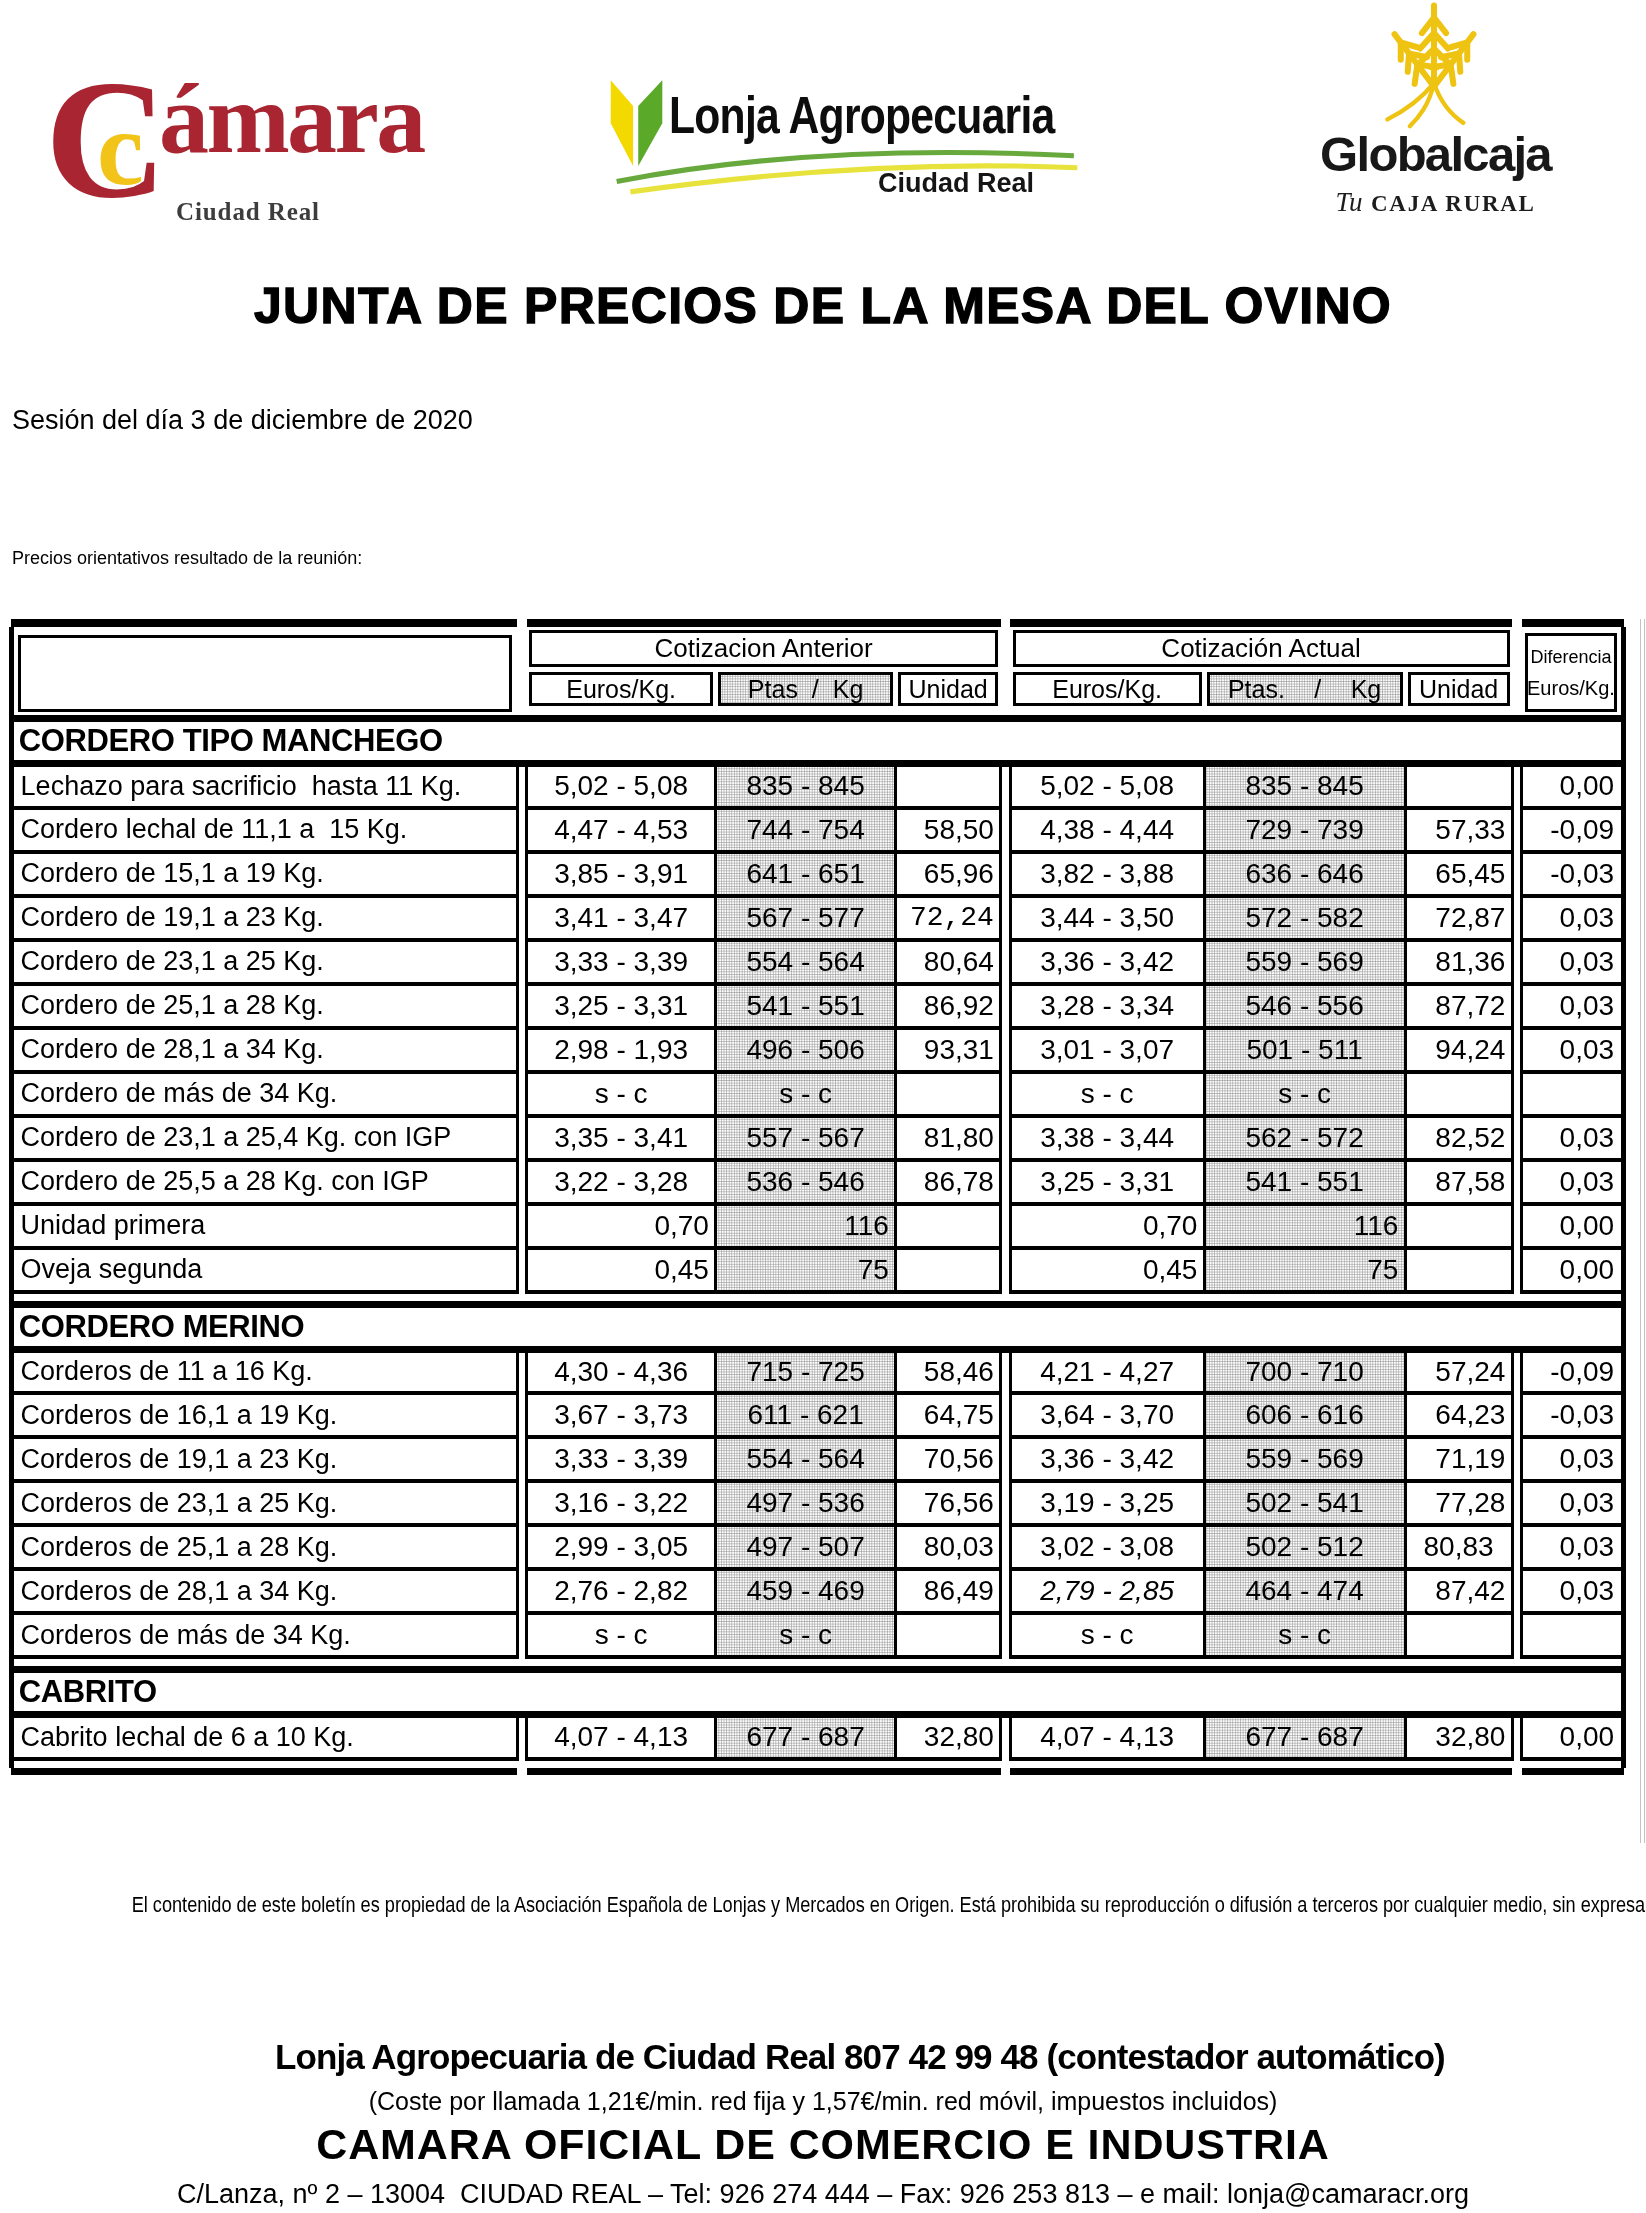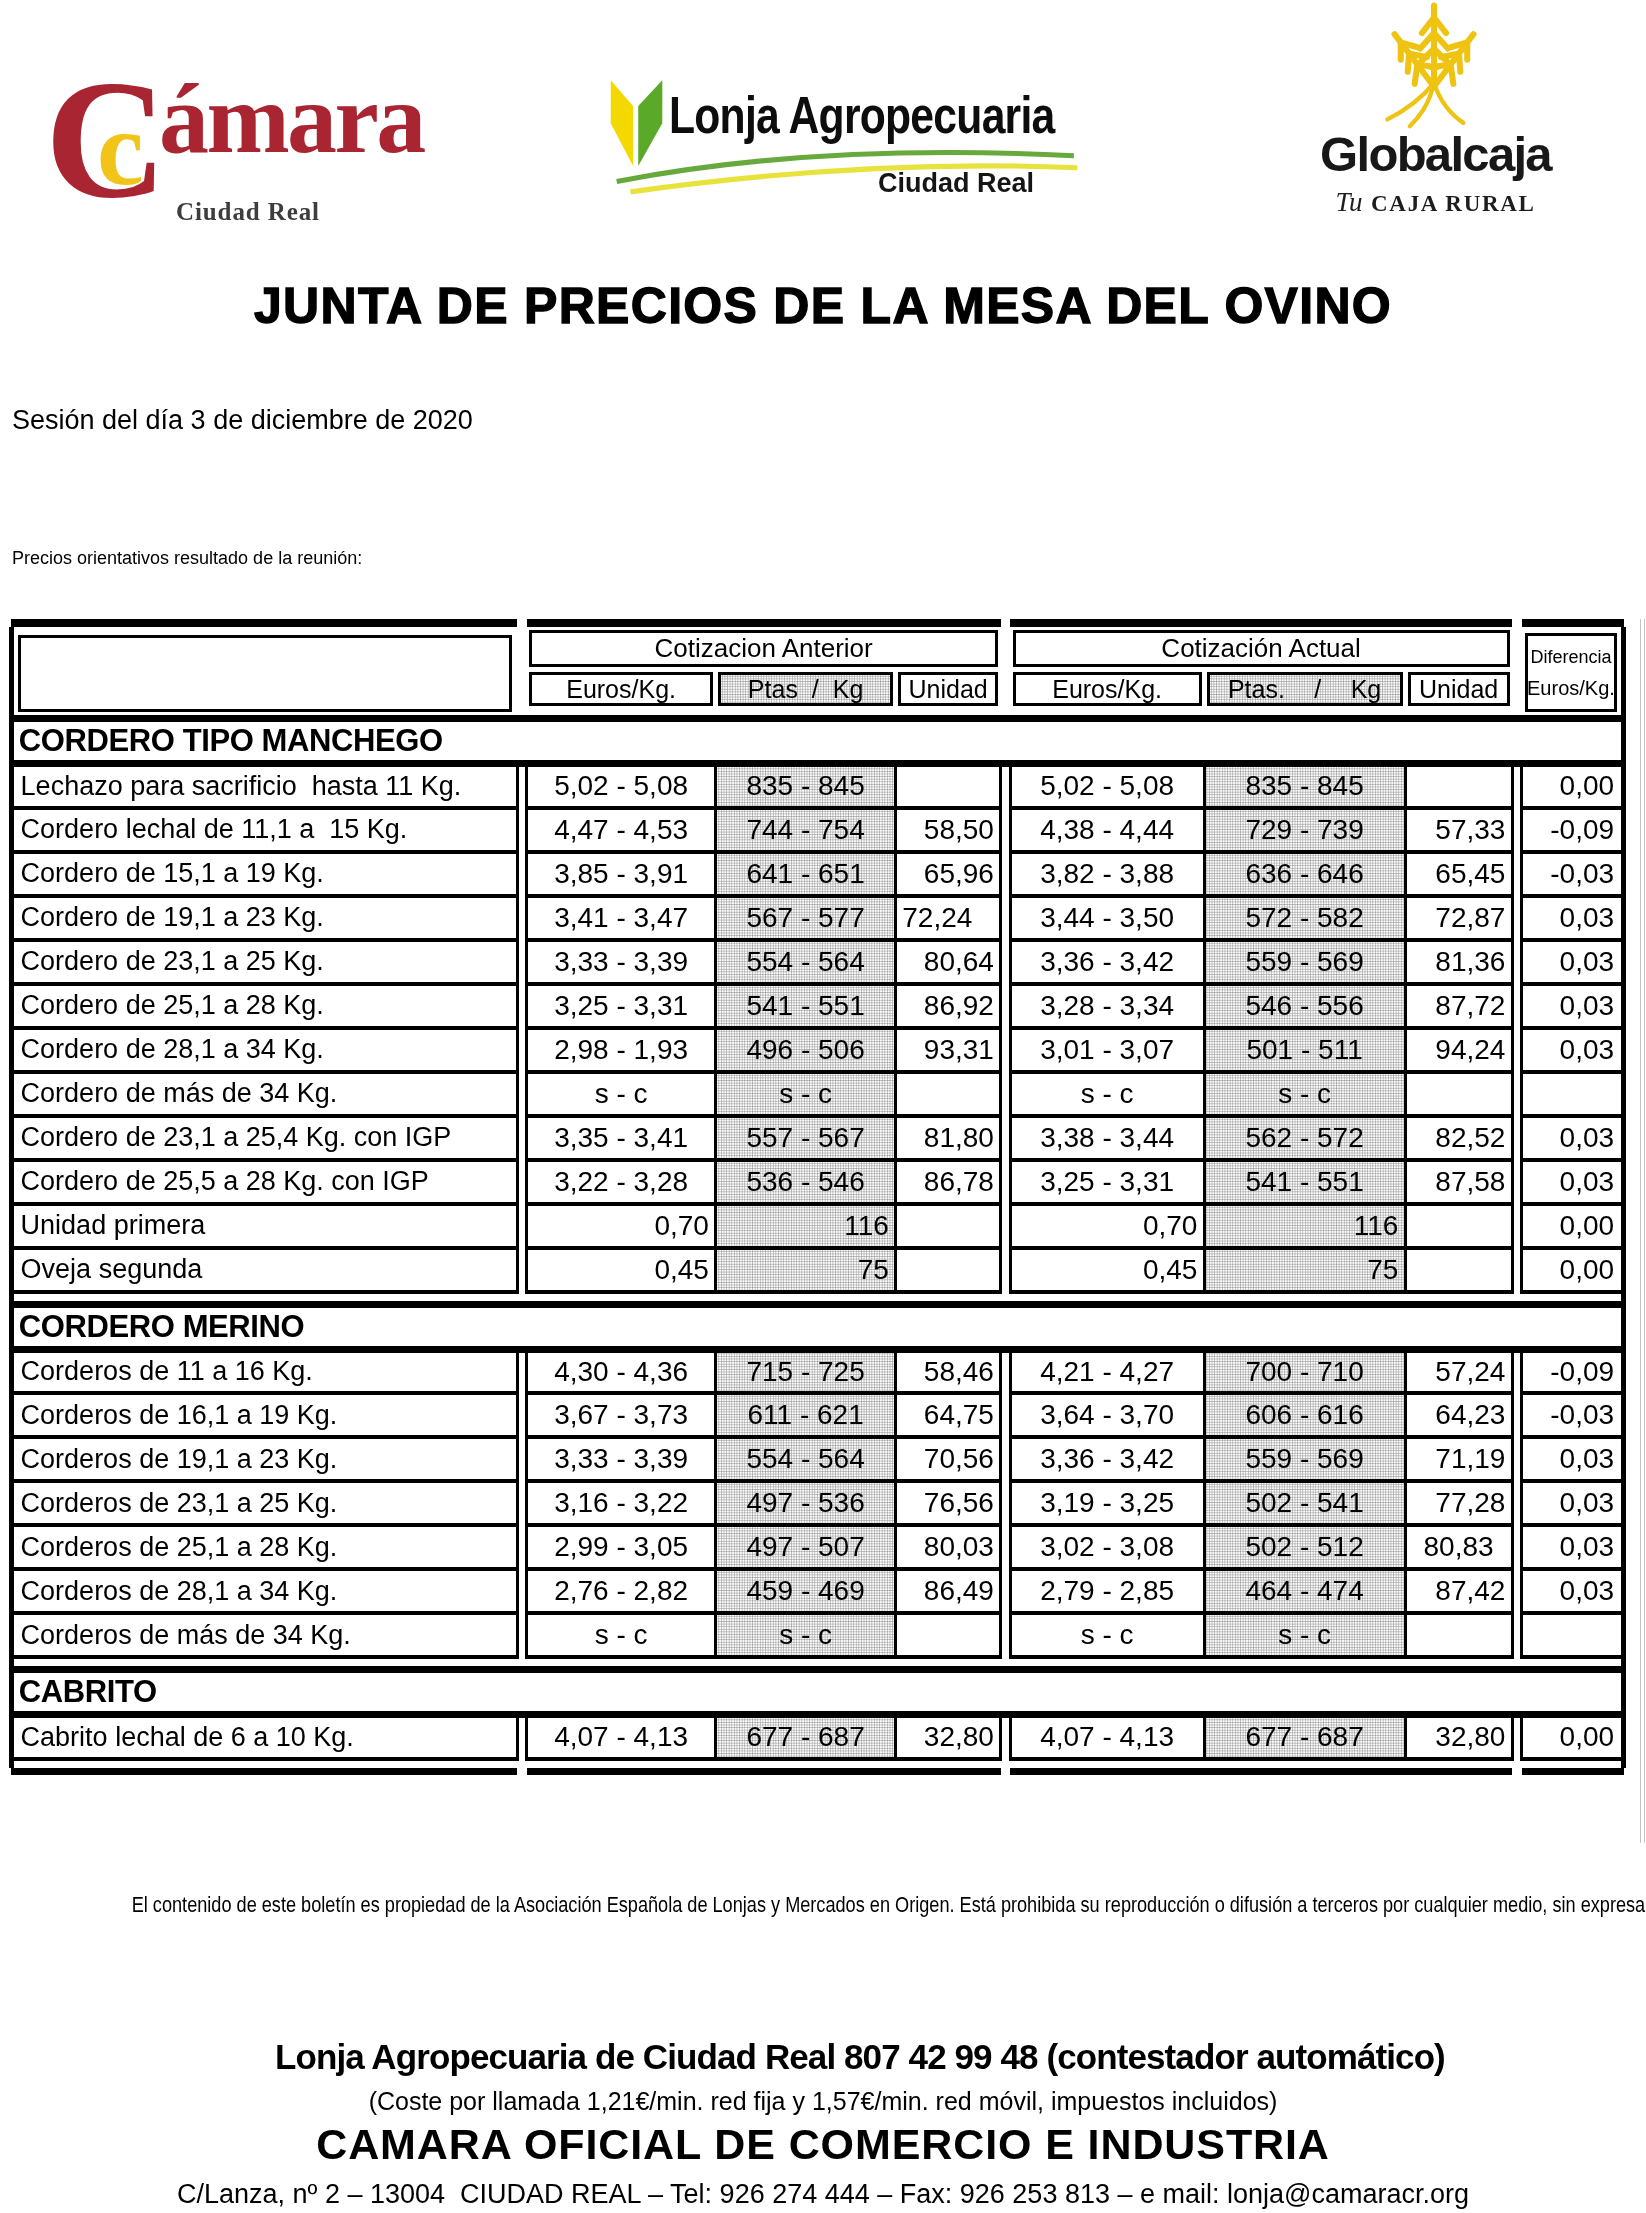--- a/index.html
+++ b/index.html
@@ -244,21 +244,21 @@
         <td class="num stipple" style="text-align: center;">636 - 646</td>
         <td class="num" style="text-align: right;">65,45</td>
         <td class="gutd"></td>
         <td class="num dif" style="text-align: right;">-0,03</td>
       </tr>
       <tr class="data">
         <td class="lbl">Cordero de 19,1 a 23 Kg.</td>
         <td class="gutd"></td>
         <td class="num" style="text-align: center;">3,41 - 3,47</td>
         <td class="num stipple" style="text-align: center;">567 - 577</td>
-        <td class="num" style="">72,24</td>
+        <td class="num" style="text-align: right; font-family: Liberation Mono, monospace;">72,24</td>
         <td class="gutd"></td>
         <td class="num" style="text-align: center;">3,44 - 3,50</td>
         <td class="num stipple" style="text-align: center;">572 - 582</td>
         <td class="num" style="text-align: right;">72,87</td>
         <td class="gutd"></td>
         <td class="num dif" style="text-align: right;">0,03</td>
       </tr>
       <tr class="data">
         <td class="lbl">Cordero de 23,1 a 25 Kg.</td>
         <td class="gutd"></td>
@@ -434,21 +434,21 @@
         <td class="gutd"></td>
         <td class="num dif" style="text-align: right;">0,03</td>
       </tr>
       <tr class="data">
         <td class="lbl">Corderos de 28,1 a 34 Kg.</td>
         <td class="gutd"></td>
         <td class="num" style="text-align: center;">2,76 - 2,82</td>
         <td class="num stipple" style="text-align: center;">459 - 469</td>
         <td class="num" style="text-align: right;">86,49</td>
         <td class="gutd"></td>
-        <td class="num" style="text-align: center;">2,79 - 2,85</td>
+        <td class="num" style="text-align: center; font-style: italic;">2,79 - 2,85</td>
         <td class="num stipple" style="text-align: center;">464 - 474</td>
         <td class="num" style="text-align: right;">87,42</td>
         <td class="gutd"></td>
         <td class="num dif" style="text-align: right;">0,03</td>
       </tr>
       <tr class="data">
         <td class="lbl">Corderos de más de 34 Kg.</td>
         <td class="gutd"></td>
         <td class="num" style="text-align: center;">s - c</td>
         <td class="num stipple" style="text-align: center;">s - c</td>

